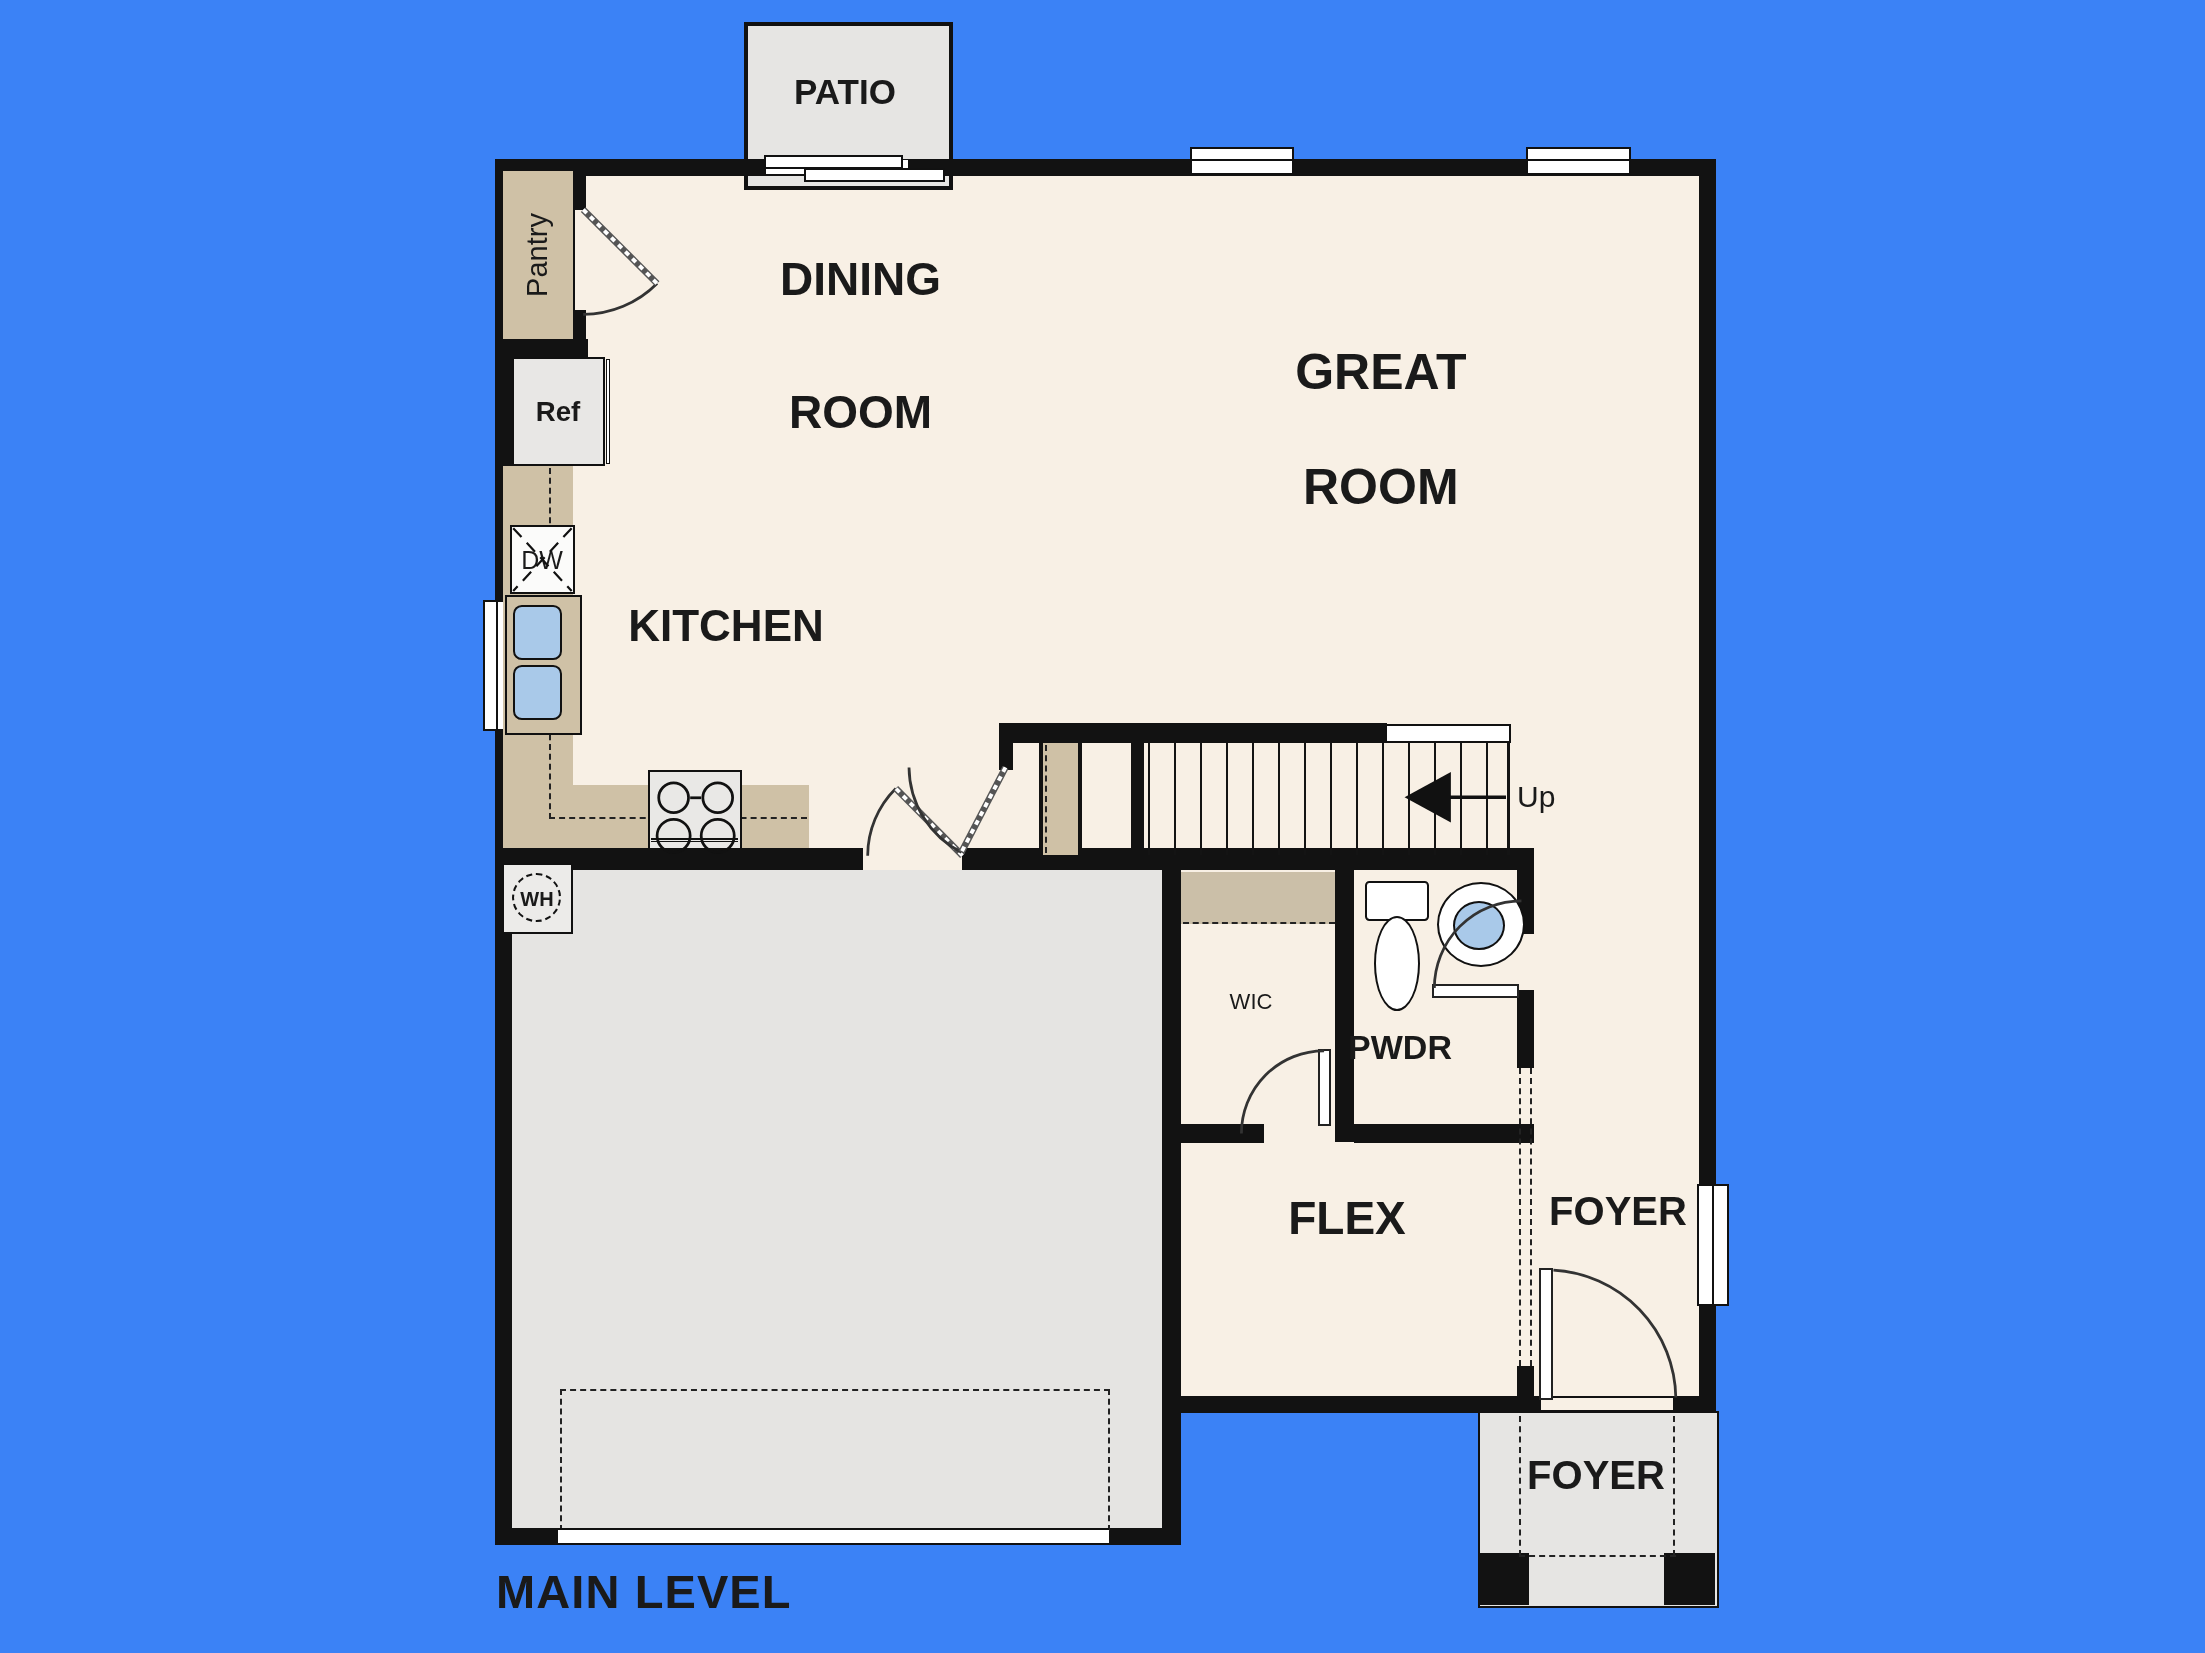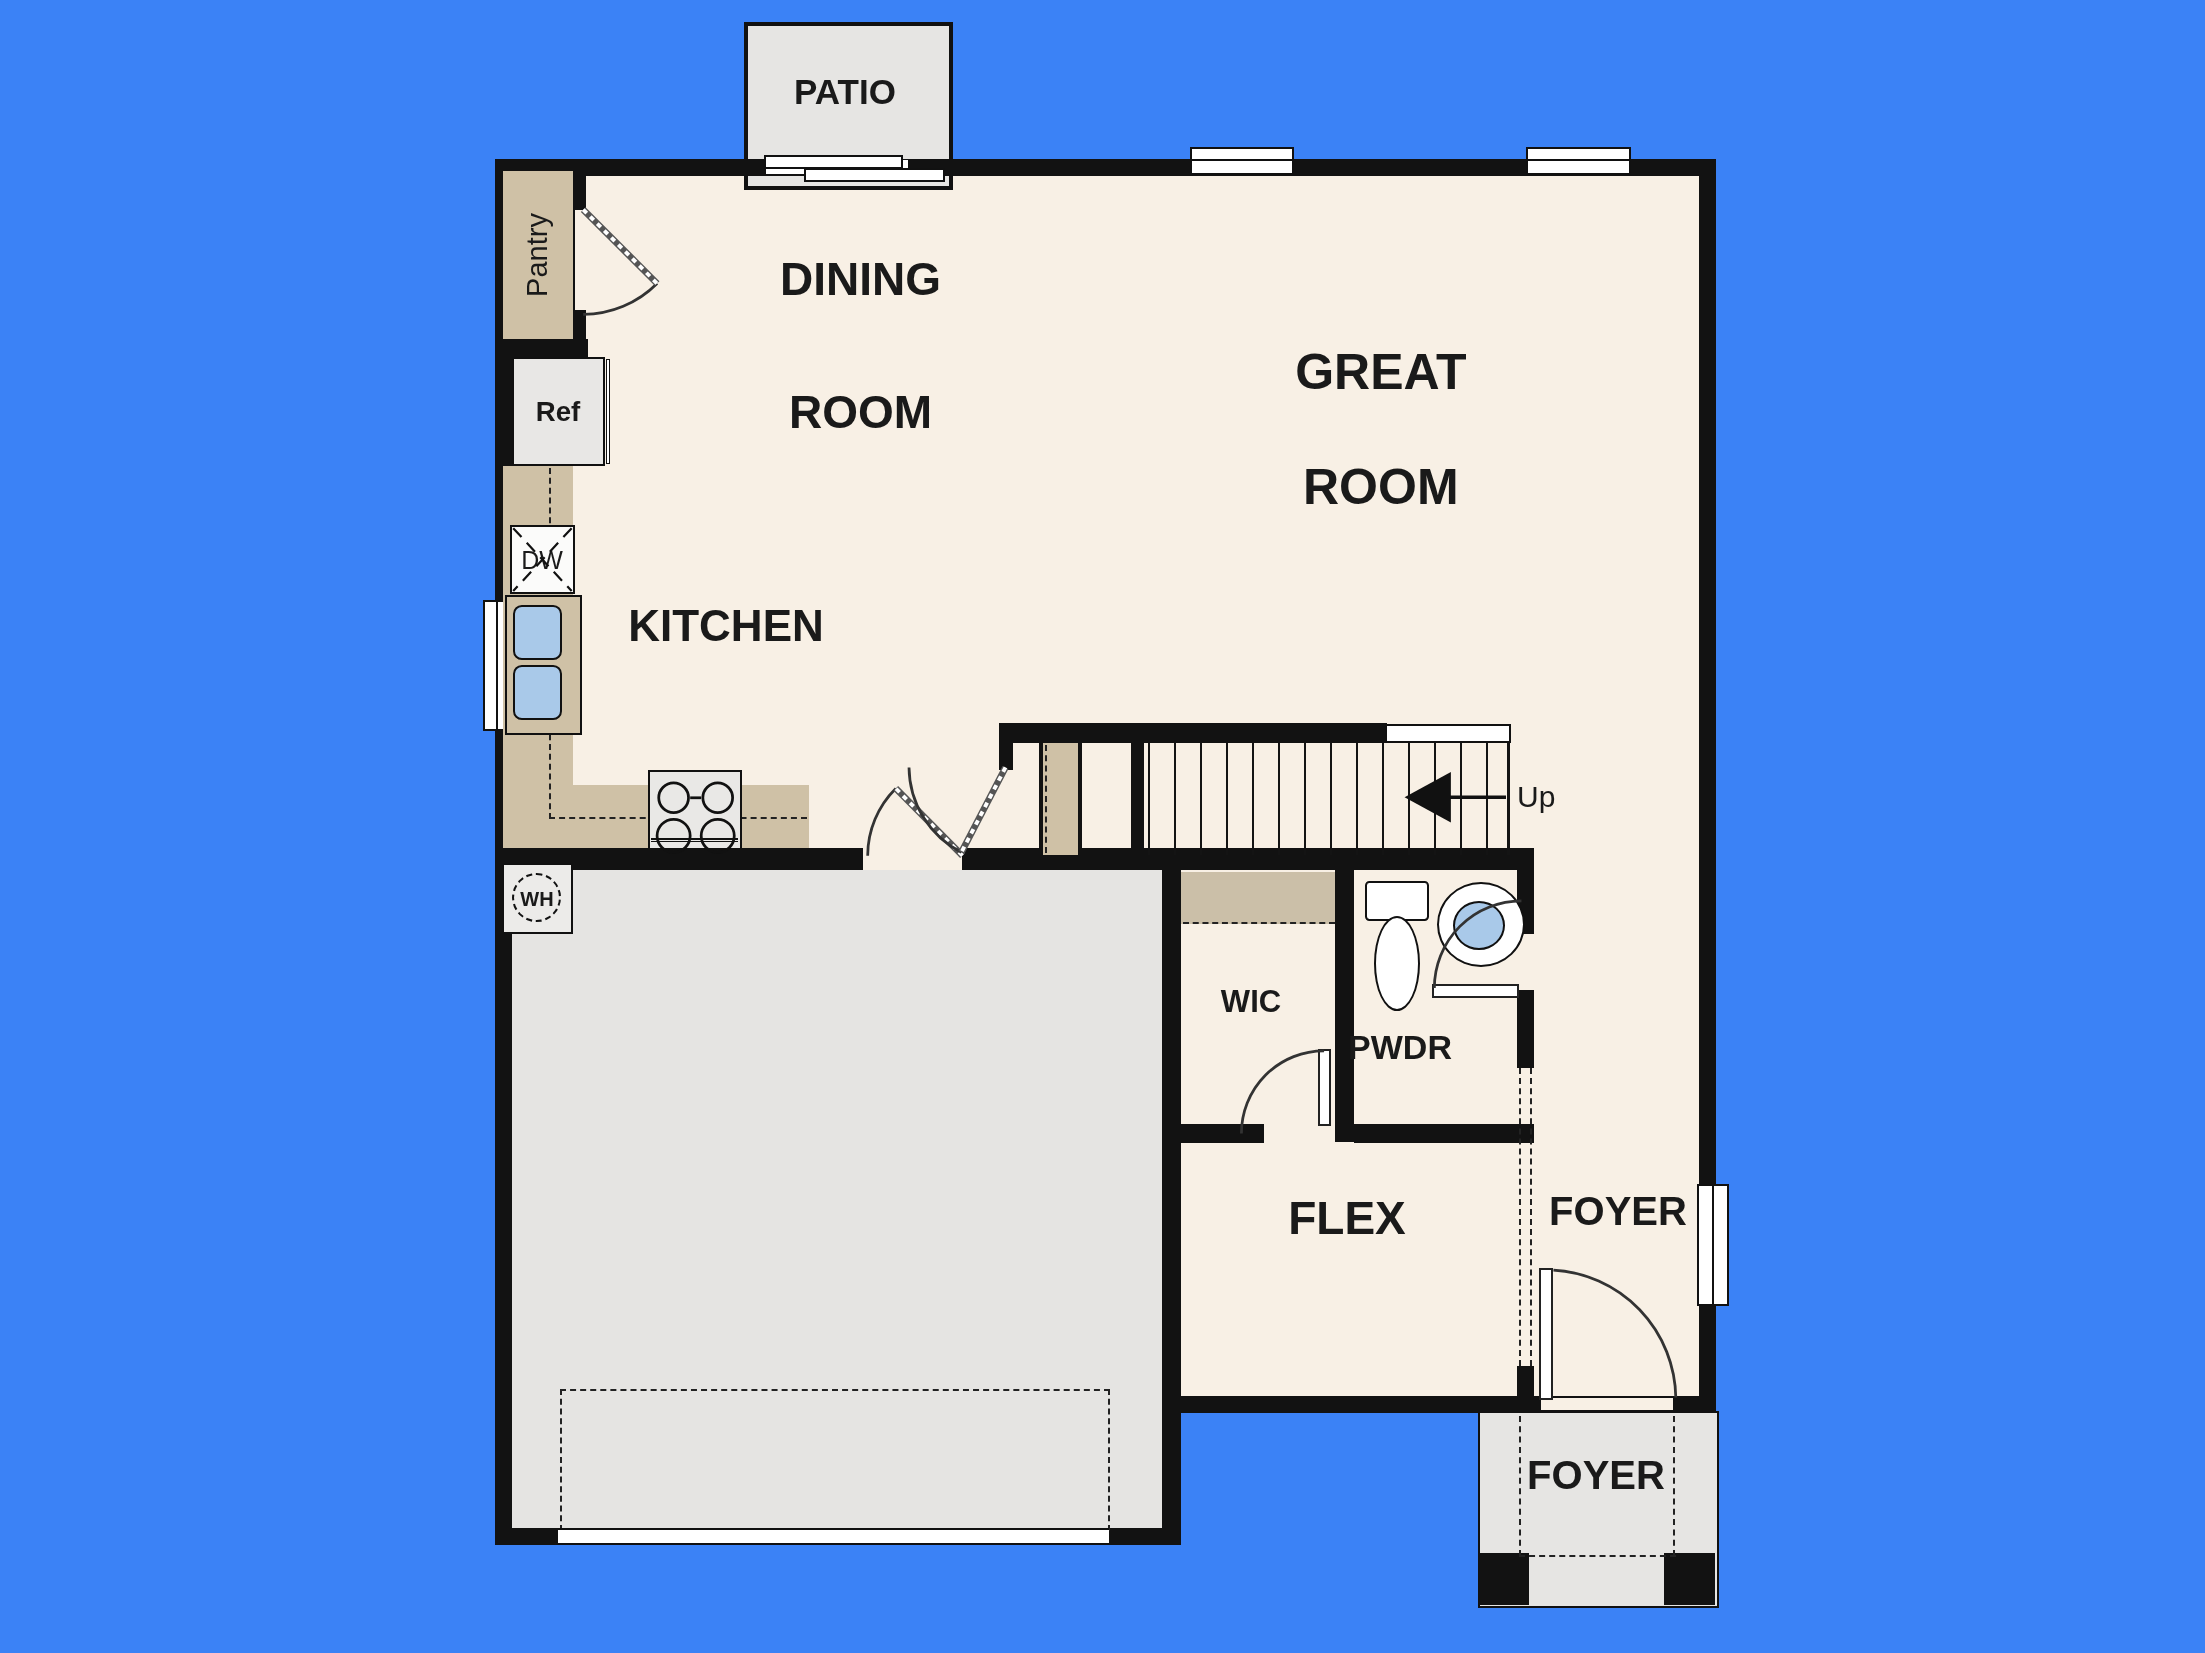--- a/index.html
+++ b/index.html
@@ -118,21 +118,21 @@
   <div class="lbl" style="left:537px;top:899px;font-size:20px;font-weight:700;">WH</div>
 
   <div class="tan" style="left:1181px;top:872px;width:156px;height:52px;background:#cbbfa8;"></div>
   <div class="dashh" style="left:1183px;top:922px;width:152px;border-top-width:2.2px;"></div>
   <div class="wall" style="left:1335px;top:870px;width:19px;height:272px;"></div>
   <div class="wall" style="left:1181px;top:1124px;width:83px;height:19px;"></div>
   <div class="wall" style="left:1354px;top:1124px;width:180px;height:19px;"></div>
   <div class="wall" style="left:1517px;top:870px;width:16.5px;height:64px;"></div>
   <div class="wall" style="left:1517px;top:990px;width:16.5px;height:78px;"></div>
 
-  <div class="lbl" style="left:1251px;top:1002px;font-size:31px;font-weight:700;">WIC</div>
+  <div class="lbl" style="left:1251px;top:1002px;font-size:22px;font-weight:400;">WIC</div>
   <div class="lbl" style="left:1400px;top:1048px;font-size:34px;">PWDR</div>
 
   <div class="abs" style="left:1365px;top:881px;width:64px;height:40px;background:#fff;border:2.8px solid #111;border-radius:4.4px;"></div>
   <div class="abs" style="left:1374px;top:916px;width:46px;height:95px;background:#fff;border:2.8px solid #111;border-radius:50%;"></div>
 
   <div class="abs" style="left:1437px;top:882px;width:88px;height:85px;background:#fff;border:2.8px solid #111;border-radius:50%;"></div>
   <div class="abs" style="left:1453px;top:901px;width:52px;height:49px;background:#a9c9e9;border:2.2px solid #111;border-radius:50%;"></div>
 
   <div class="doorleaf" style="left:1318px;top:1049px;width:13.2px;height:77px;"></div>
   <div class="doorleaf" style="left:1432px;top:984px;width:87px;height:14.3px;"></div>
@@ -175,14 +175,15 @@
     <circle cx="1302" cy="1516" r="30" fill="none" stroke="#111" stroke-width="5"></circle>
     <line x1="1252" y1="1447" x2="1272" y2="1447" stroke="#111" stroke-width="5"></line>
 
     <line x1="931" y1="958" x2="1037" y2="1072" stroke="#111" stroke-width="4" stroke-dasharray="22 14"></line>
     <line x1="1037" y1="958" x2="931" y2="1072" stroke="#111" stroke-width="4" stroke-dasharray="22 14"></line>
 
     <line x1="2732" y1="1446" x2="2620" y2="1446" stroke="#111" stroke-width="6"></line>
     <polygon points="2548,1446 2632,1400 2632,1492" fill="#111"></polygon>
   </svg>
 
+  <div class="lbl" style="left:496px;top:1592px;font-size:47px;transform:translate(0,-50%);letter-spacing:1.1px;">MAIN LEVEL</div>
 </div>
 
 
 </body></html>

